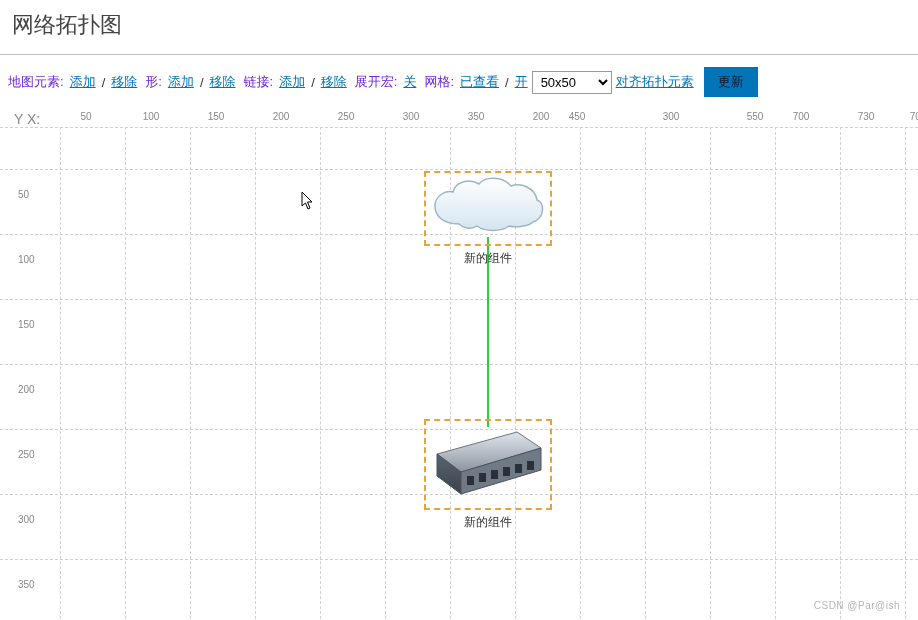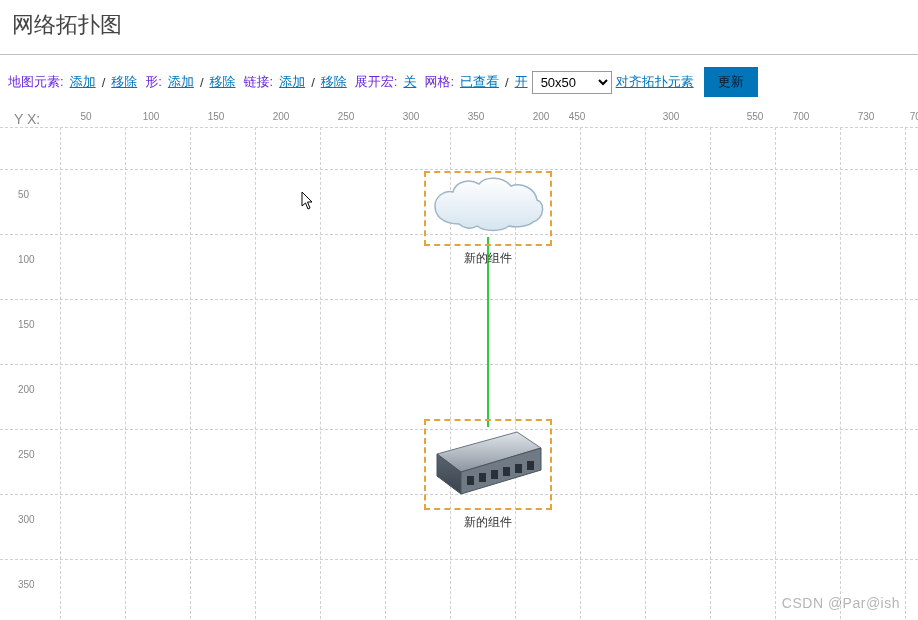--- a/index.html
+++ b/index.html
@@ -26,21 +26,21 @@
     .grid-h { position: absolute; left: 0; right: 0; border-top: 1px dashed #d0d0d0; }
     
     .node { position: absolute; }
     .node-sel { border: 2px dashed #e6a23c; padding: 3px; }
     .node-label { text-align: center; font-size: 12px; color: #333; margin-top: 4px; }
     
     .link-line { position: absolute; background: #2ecc40; width: 2px; }
     
     .cursor { position: absolute; width: 14px; height: 20px; pointer-events: none; }
     
-    .watermark { position: absolute; right: 18px; bottom: 8px; font-size: 14px; color: rgba(120,120,120,0.55); font-family: Arial; letter-spacing: 0.5px; }
+    .watermark { position: absolute; right: 18px; bottom: 8px; font-size: 10px; color: rgba(120,120,120,0.55); font-family: Arial; letter-spacing: 0.5px; }
   </style>
 </head>
 <body>
 
 <div class="header">
   <h1 class="title">网络拓扑图</h1>
 </div>
 
 <div class="toolbar">
   <span class="toolbar-label">地图元素:</span>

